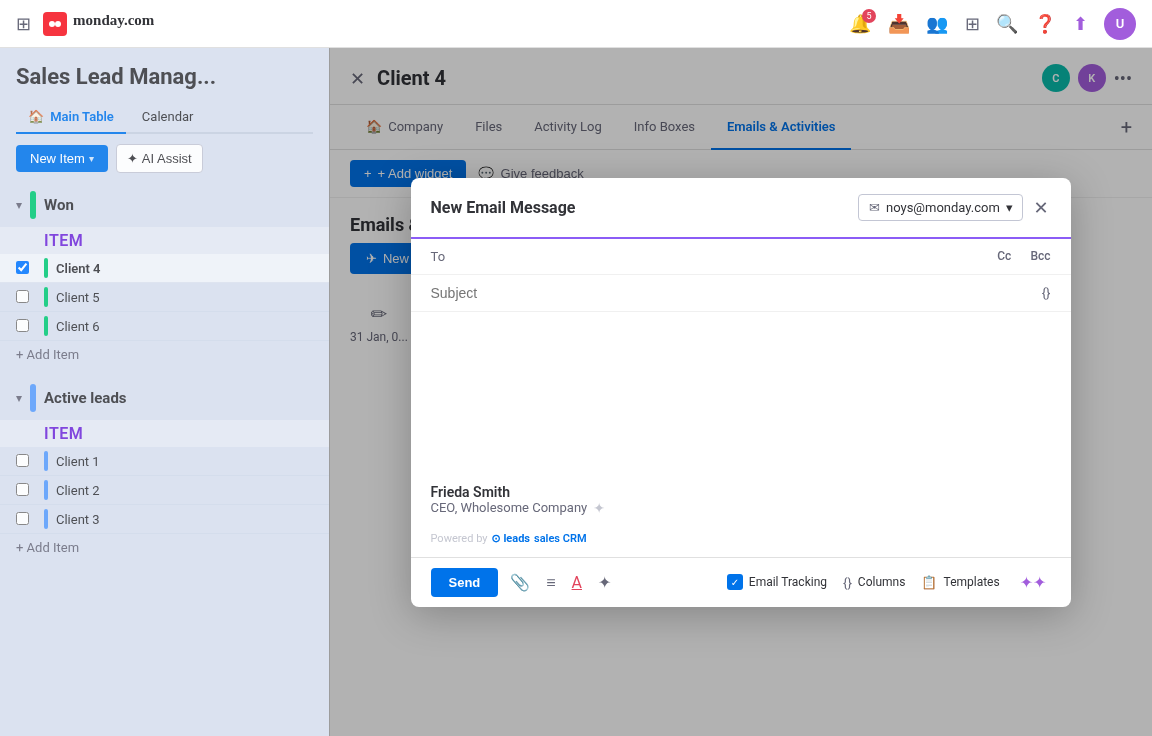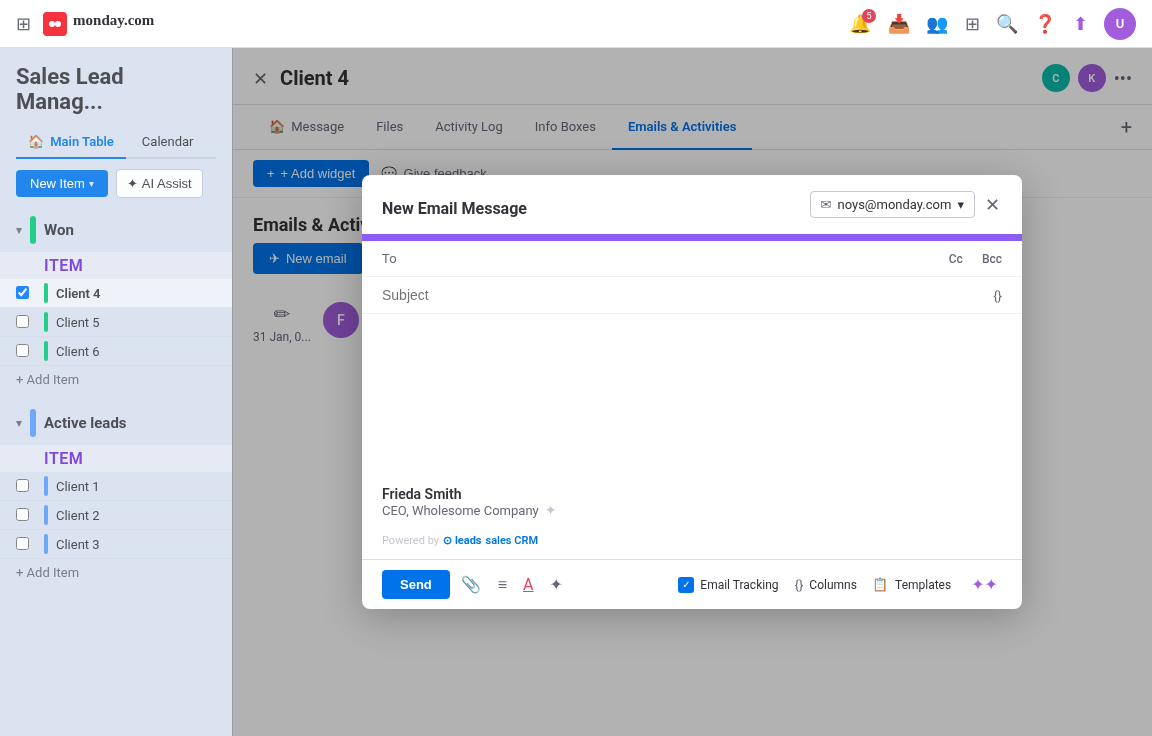--- a/index.html
+++ b/index.html
@@ -25,21 +25,21 @@
     .top-nav-right { display: flex; align-items: center; gap: 16px; }
     .nav-icon { color: #676879; font-size: 18px; cursor: pointer; position: relative; }
     .badge { position: absolute; top: -4px; right: -4px; background: #e2445c; color: #fff; border-radius: 50%; width: 14px; height: 14px; font-size: 9px; display: flex; align-items: center; justify-content: center; }
     .avatar { width: 32px; height: 32px; background: #a25ddc; border-radius: 50%; display: flex; align-items: center; justify-content: center; color: #fff; font-size: 13px; font-weight: 600; cursor: pointer; }
 
     
     .main-container { display: flex; height: calc(736px - 48px); }
 
     
     .board-panel {
-      width: 232px;
+      width: 329px;
       background: #d8e0ef;
       display: flex;
       flex-direction: column;
       overflow: hidden;
       opacity: 0.85;
     }
 
     .board-header {
       padding: 16px 16px 0;
     }
@@ -280,24 +280,24 @@
       border-radius: 8px;
       width: 660px;
       max-height: 500px;
       display: flex;
       flex-direction: column;
       box-shadow: 0 8px 40px rgba(0,0,0,0.25);
     }
 
     .modal-header {
       display: flex;
-      align-items: flex-end;
+      align-items: center;
       justify-content: space-between;
       padding: 16px 20px;
-      border-bottom: 7px solid #8b5cf6;
+      border-bottom: 2px solid #8b5cf6;
     }
     .modal-title { font-size: 16px; font-weight: 700; color: #323338; }
     .modal-header-right { display: flex; align-items: center; gap: 8px; }
     .from-selector {
       display: flex;
       align-items: center;
       gap: 6px;
       border: 1px solid #c3c6d4;
       border-radius: 4px;
       padding: 5px 10px;
@@ -518,21 +518,21 @@
         <div class="item-detail-actions">
           <div class="avatar-sm av-teal">C</div>
           <div class="avatar-sm av-purple">K</div>
           <span class="more-btn">•••</span>
         </div>
       </div>
 
       <div class="item-detail-tabs">
         <div class="detail-tab">
           <span>🏠</span>
-          <span>Message</span>
+          <span>Company</span>
         </div>
         <div class="detail-tab">
           <span>Files</span>
         </div>
         <div class="detail-tab">
           <span>Activity Log</span>
         </div>
         <div class="detail-tab">
           <span>Info Boxes</span>
         </div>

